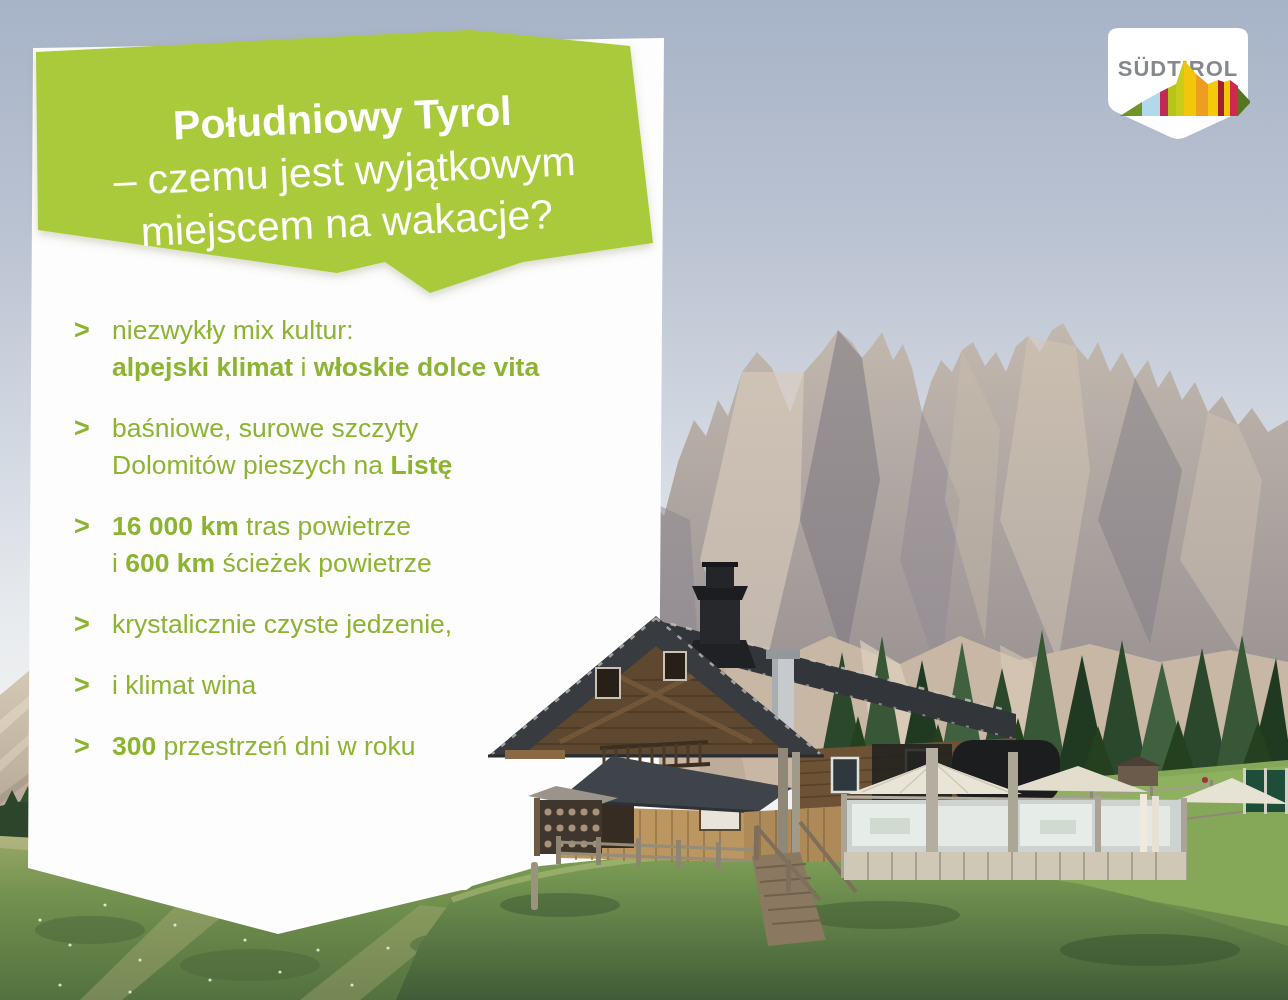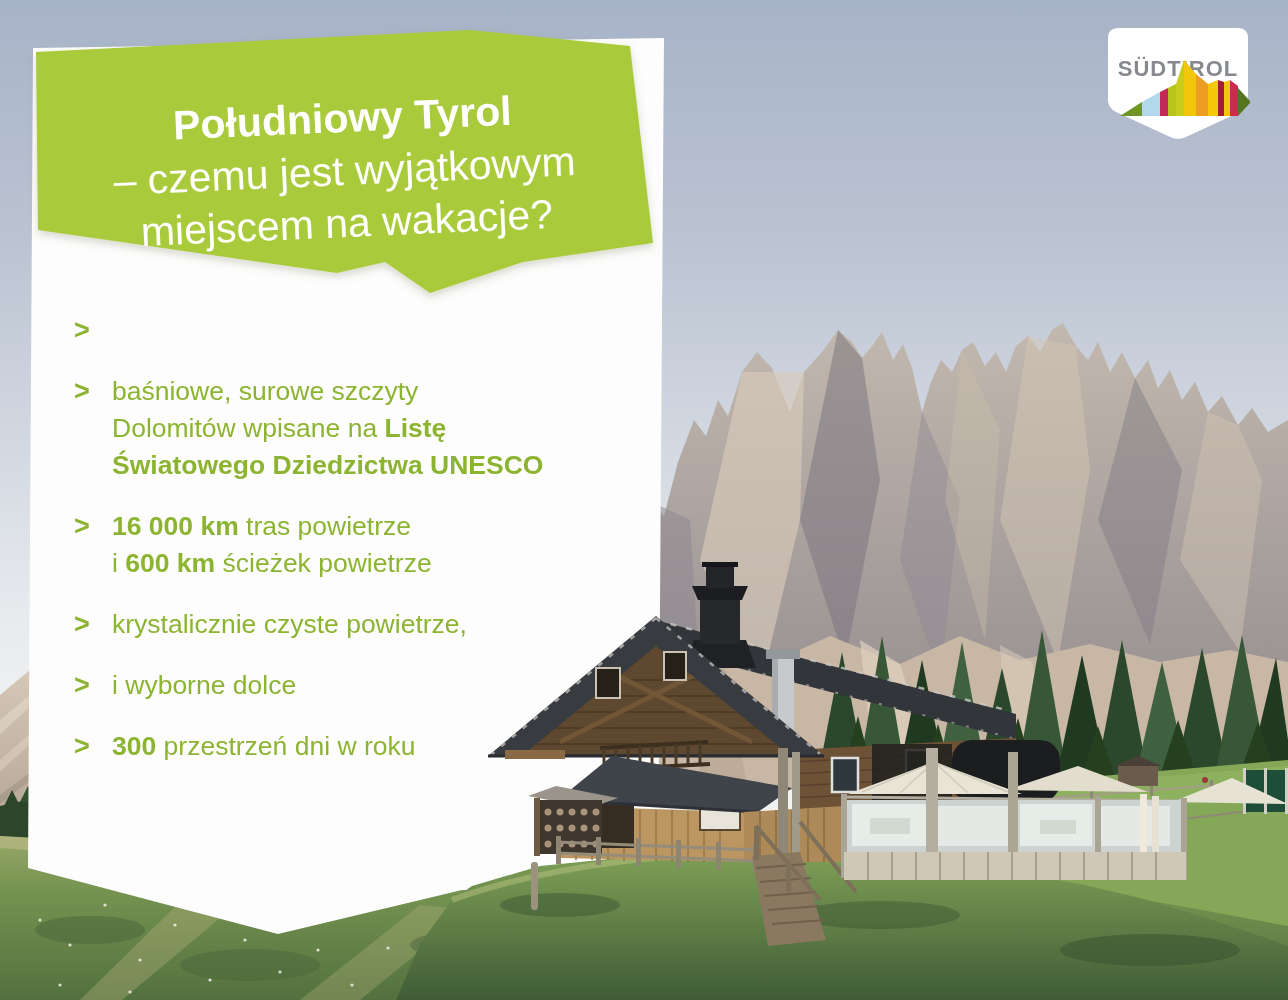--- a/index.html
+++ b/index.html
@@ -396,47 +396,48 @@
       <text class="banner-title" x="345" y="132" font-size="41" font-weight="700" text-anchor="middle">Południowy Tyrol</text>
       <text class="banner-title" x="345" y="185" font-size="41" font-weight="400" text-anchor="middle">– czemu jest wyjątkowym</text>
       <text class="banner-title" x="345" y="237" font-size="41" font-weight="400" text-anchor="middle">miejscem na wakacje?</text>
     </g>
   </svg>
 
   <div class="bullets">
       <div class="bullet-item">
         <span class="bullet-marker">&gt;</span>
         <div class="bullet-text">
+          <div class="bullet-line"><span class="seg">niezwykły mix kultur:</span></div>
+          <div class="bullet-line"><span class="seg bold">alpejski klimat</span><span class="seg"> i </span><span class="seg bold">włoskie dolce vita</span></div>
         </div>
       </div>
       <div class="bullet-item">
         <span class="bullet-marker">&gt;</span>
         <div class="bullet-text">
           <div class="bullet-line"><span class="seg">baśniowe, surowe szczyty</span></div>
-          <div class="bullet-line"><span class="seg">Dolomitów wpisane na </span><span class="seg bold">Listę</span></div>
-          <div class="bullet-line"><span class="seg bold">Światowego Dziedzictwa UNESCO</span></div>
+          <div class="bullet-line"><span class="seg">Dolomitów pieszych na </span><span class="seg bold">Listę</span></div>
         </div>
       </div>
       <div class="bullet-item">
         <span class="bullet-marker">&gt;</span>
         <div class="bullet-text">
           <div class="bullet-line"><span class="seg bold">16 000 km</span><span class="seg"> tras powietrze</span></div>
           <div class="bullet-line"><span class="seg">i </span><span class="seg bold">600 km</span><span class="seg"> ścieżek powietrze</span></div>
         </div>
       </div>
       <div class="bullet-item">
         <span class="bullet-marker">&gt;</span>
         <div class="bullet-text">
-          <div class="bullet-line"><span class="seg">krystalicznie czyste powietrze,</span></div>
-        </div>
-      </div>
-      <div class="bullet-item">
-        <span class="bullet-marker">&gt;</span>
-        <div class="bullet-text">
-          <div class="bullet-line"><span class="seg">i wyborne dolce</span></div>
+          <div class="bullet-line"><span class="seg">krystalicznie czyste jedzenie,</span></div>
+        </div>
+      </div>
+      <div class="bullet-item">
+        <span class="bullet-marker">&gt;</span>
+        <div class="bullet-text">
+          <div class="bullet-line"><span class="seg">i klimat wina</span></div>
         </div>
       </div>
       <div class="bullet-item">
         <span class="bullet-marker">&gt;</span>
         <div class="bullet-text">
           <div class="bullet-line"><span class="seg bold">300</span><span class="seg"> przestrzeń dni w roku</span></div>
         </div>
       </div>
     </div>
 

